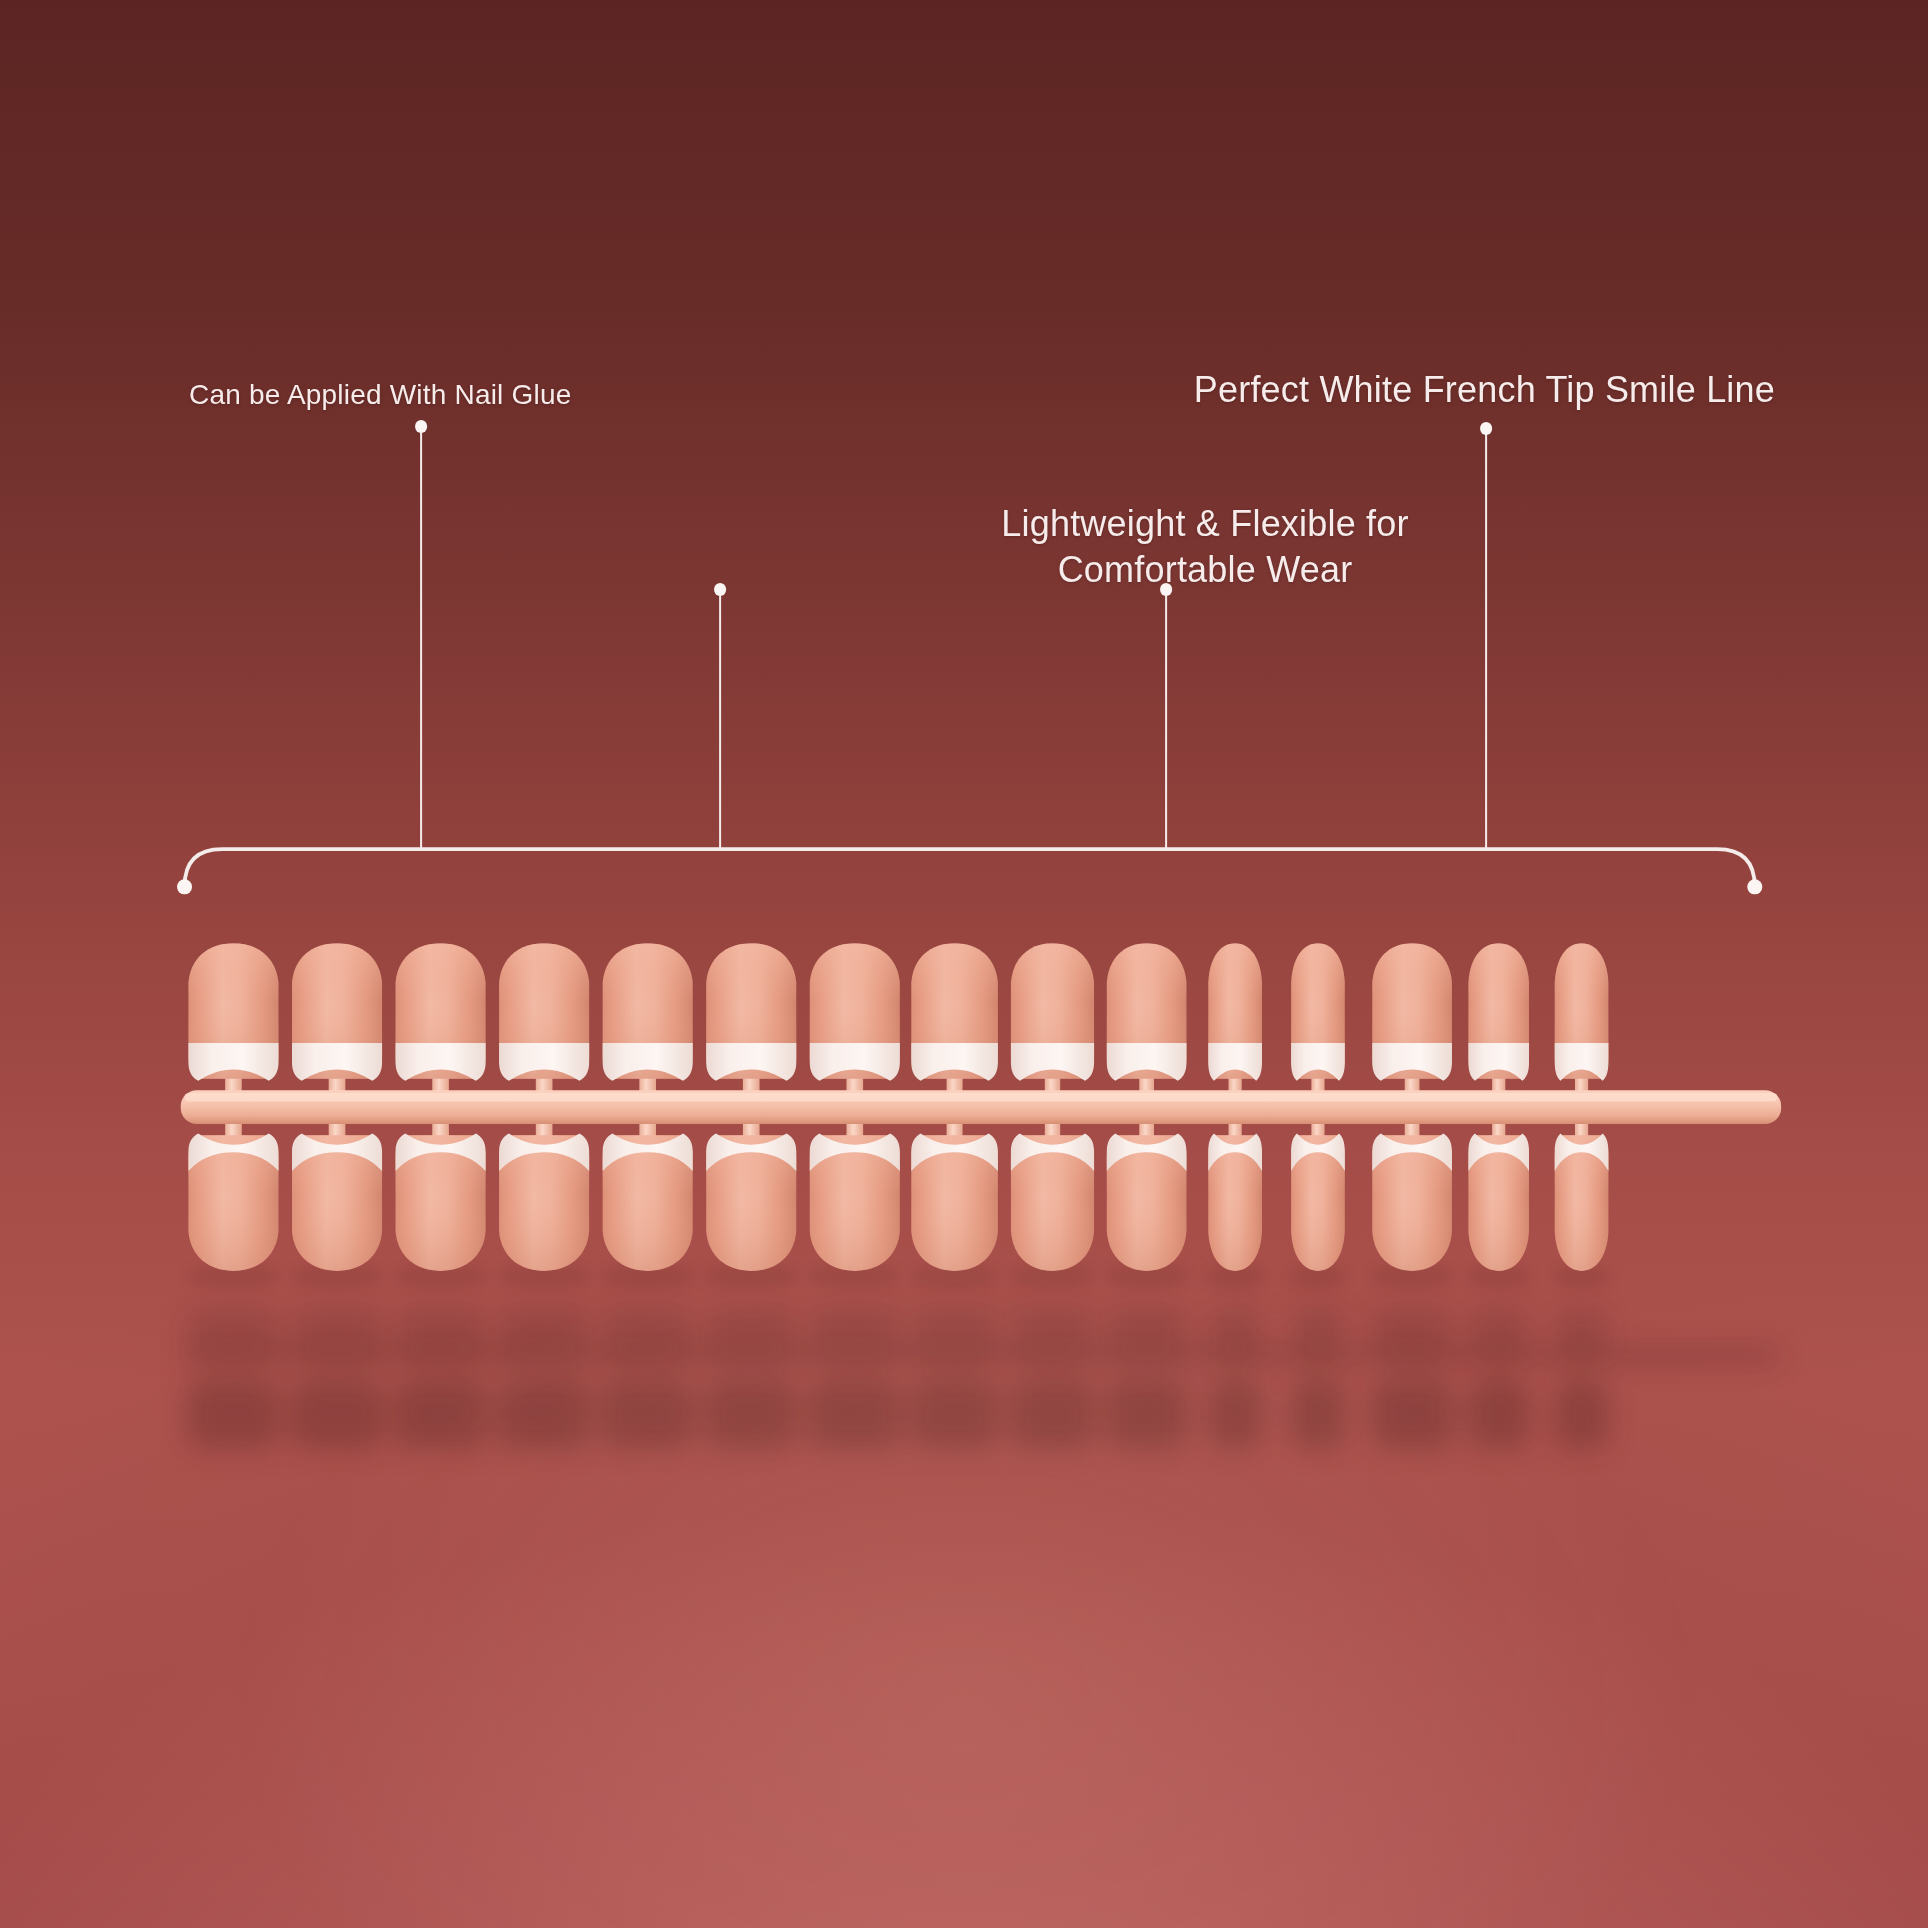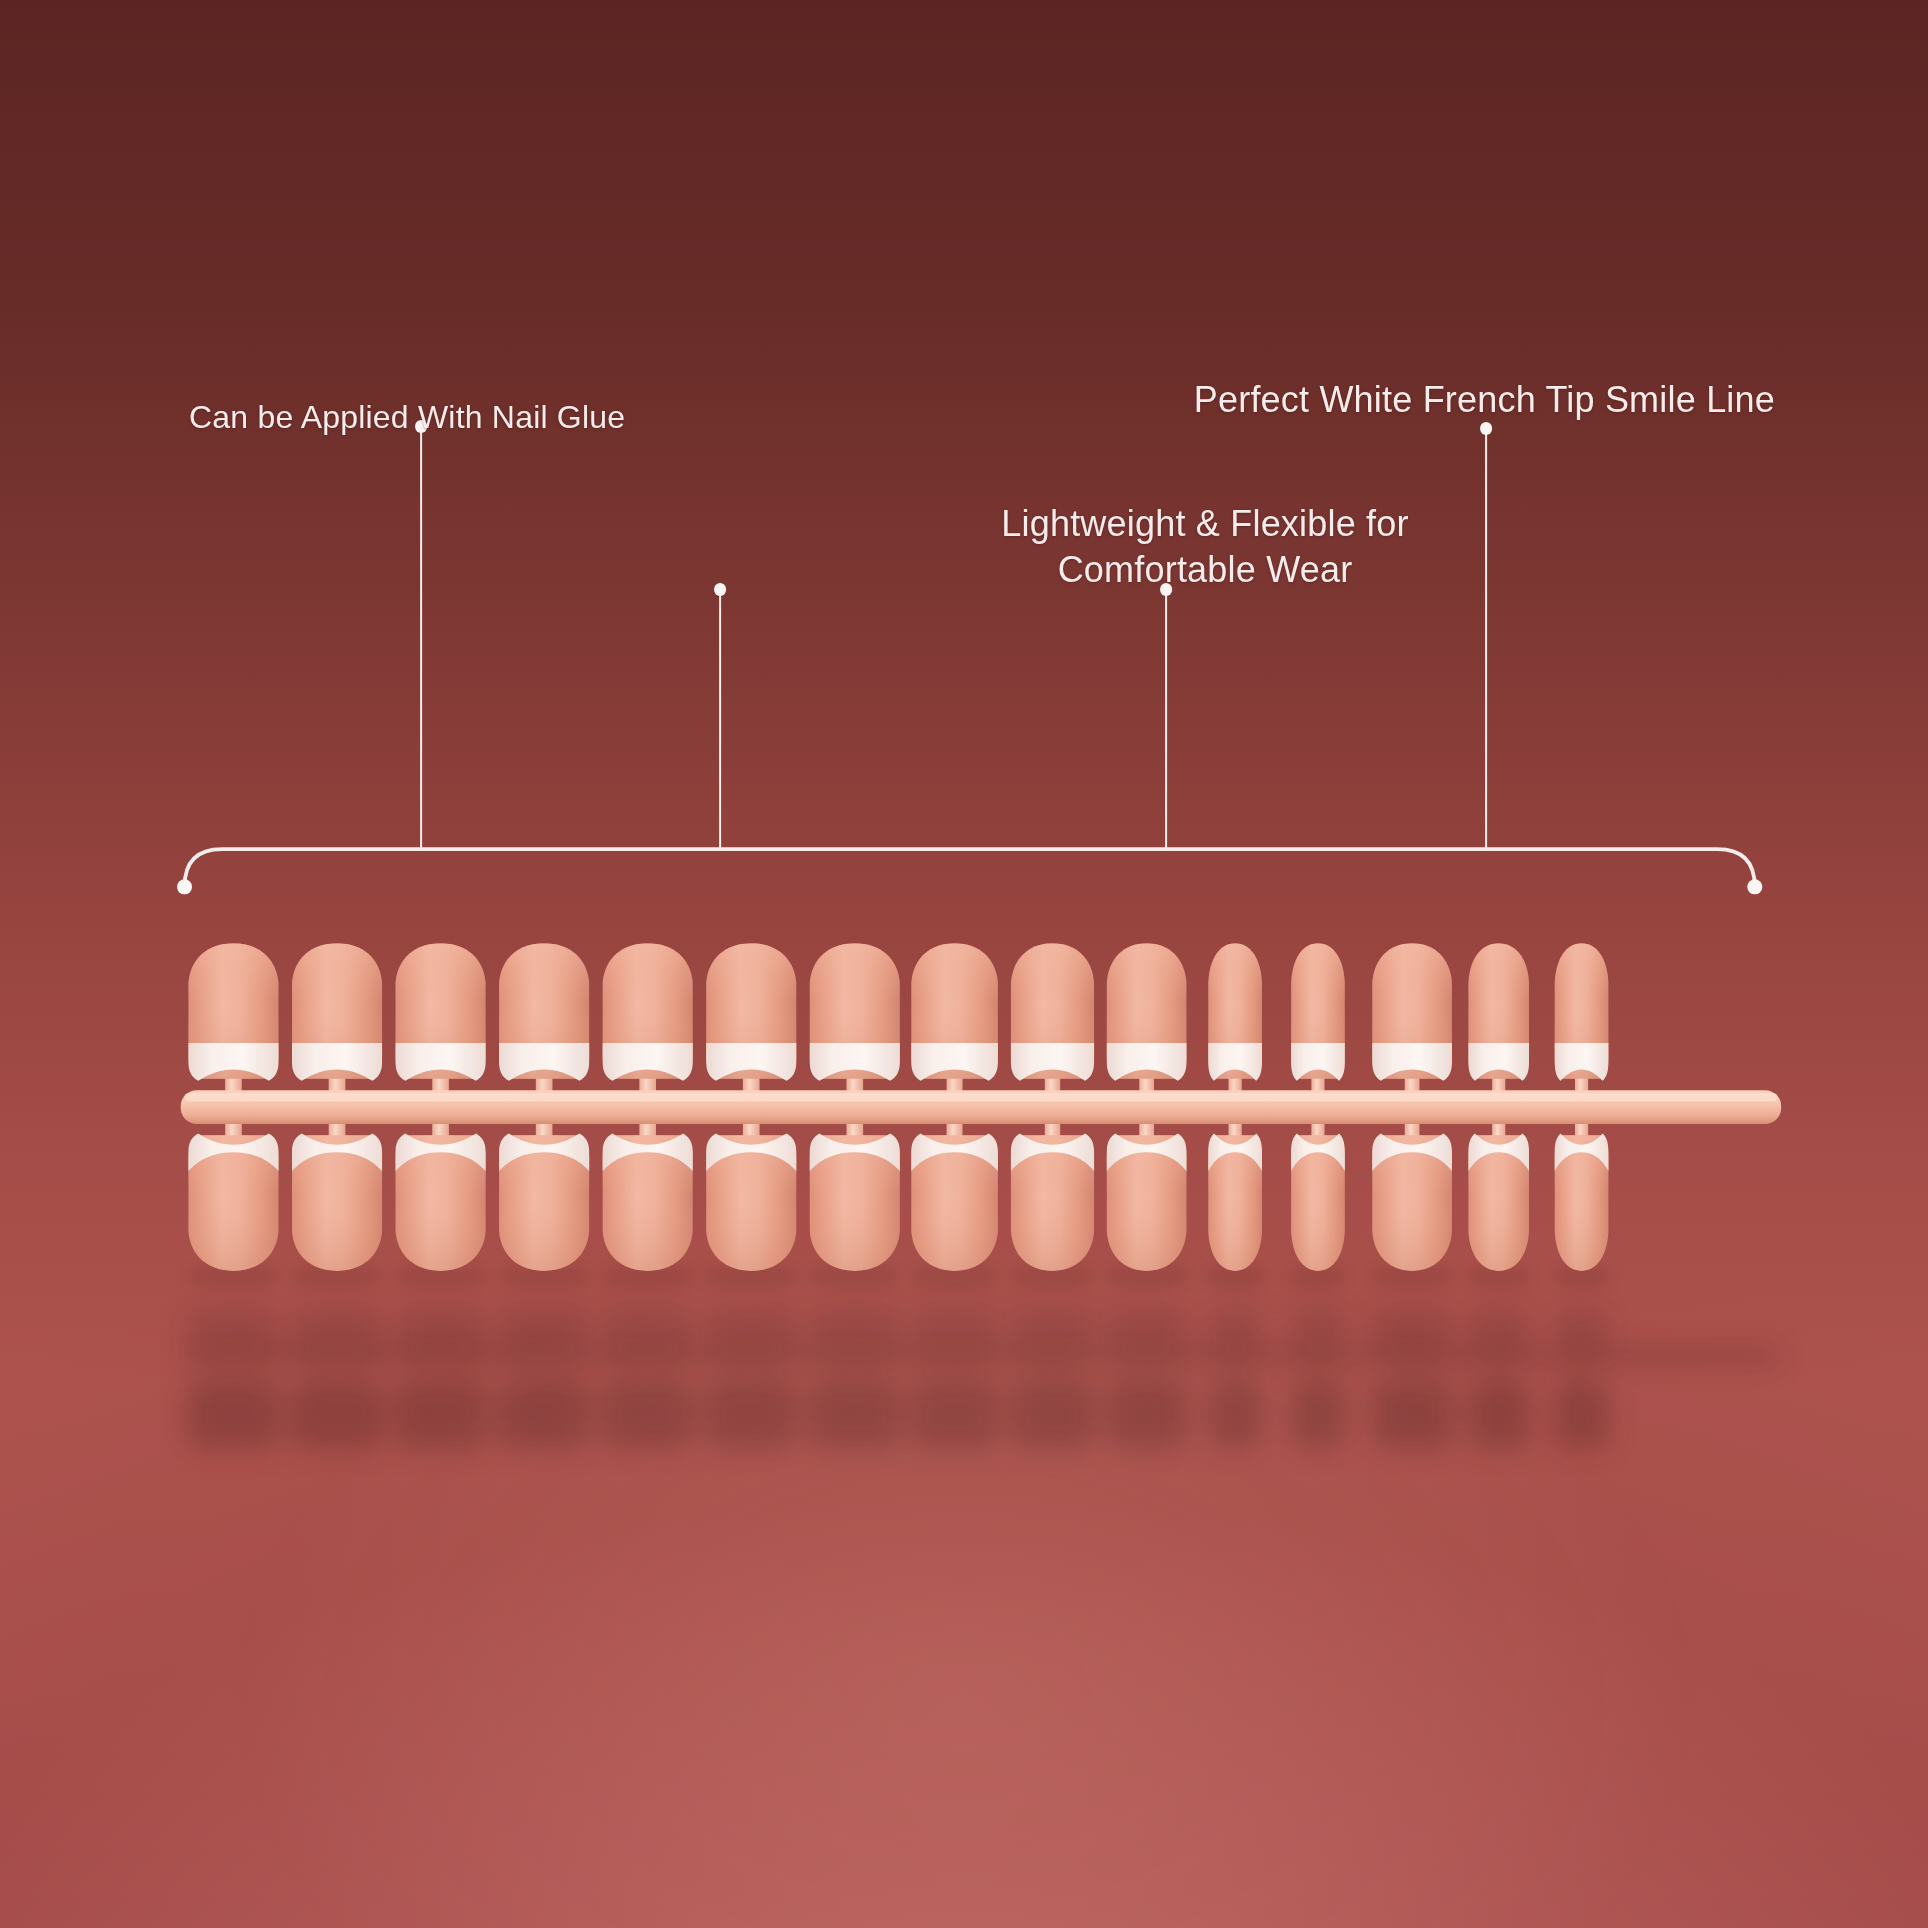--- a/index.html
+++ b/index.html
@@ -274,19 +274,19 @@
        <circle cx="196" cy="942" r="8" fill="#fbf5f4"></circle>
        <circle cx="1864" cy="942" r="8" fill="#fbf5f4"></circle>
      </svg>
     </div>
 
   <div class="leader" id="lead0" style="left: 421px; top: 426px; height: 424px;"></div>
   <div class="leader" id="lead1" style="left: 720px; top: 589px; height: 261px;"></div>
   <div class="leader" id="lead2" style="left: 1166px; top: 589px; height: 261px;"></div>
   <div class="leader" id="lead3" style="left: 1486px; top: 428px; height: 421px;"></div>
 
-  <div class="label l" id="lbl0" style="font-size: 32px; top: 377px; left: 189px; margin-top: 20px;">Can be Applied With Nail Glue</div>
+  <div class="label l" id="lbl0" style="font-size: 28px; top: 377px; left: 189px;">Can be Applied With Nail Glue</div>
   <div class="label c" id="lbl2" style="font-size: 36px; top: 501px; left: 1168px; margin-left: 37px;">Lightweight &amp; Flexible for
 Comfortable Wear</div>
-  <div class="label r" id="lbl3" style="font-size: 36px; top: 377px; right: 153px;">Perfect White French Tip Smile Line</div>
+  <div class="label r" id="lbl3" style="font-size: 36px; top: 367px; right: 153px;">Perfect White French Tip Smile Line</div>
 
 </div>
 
 
 </body></html>

